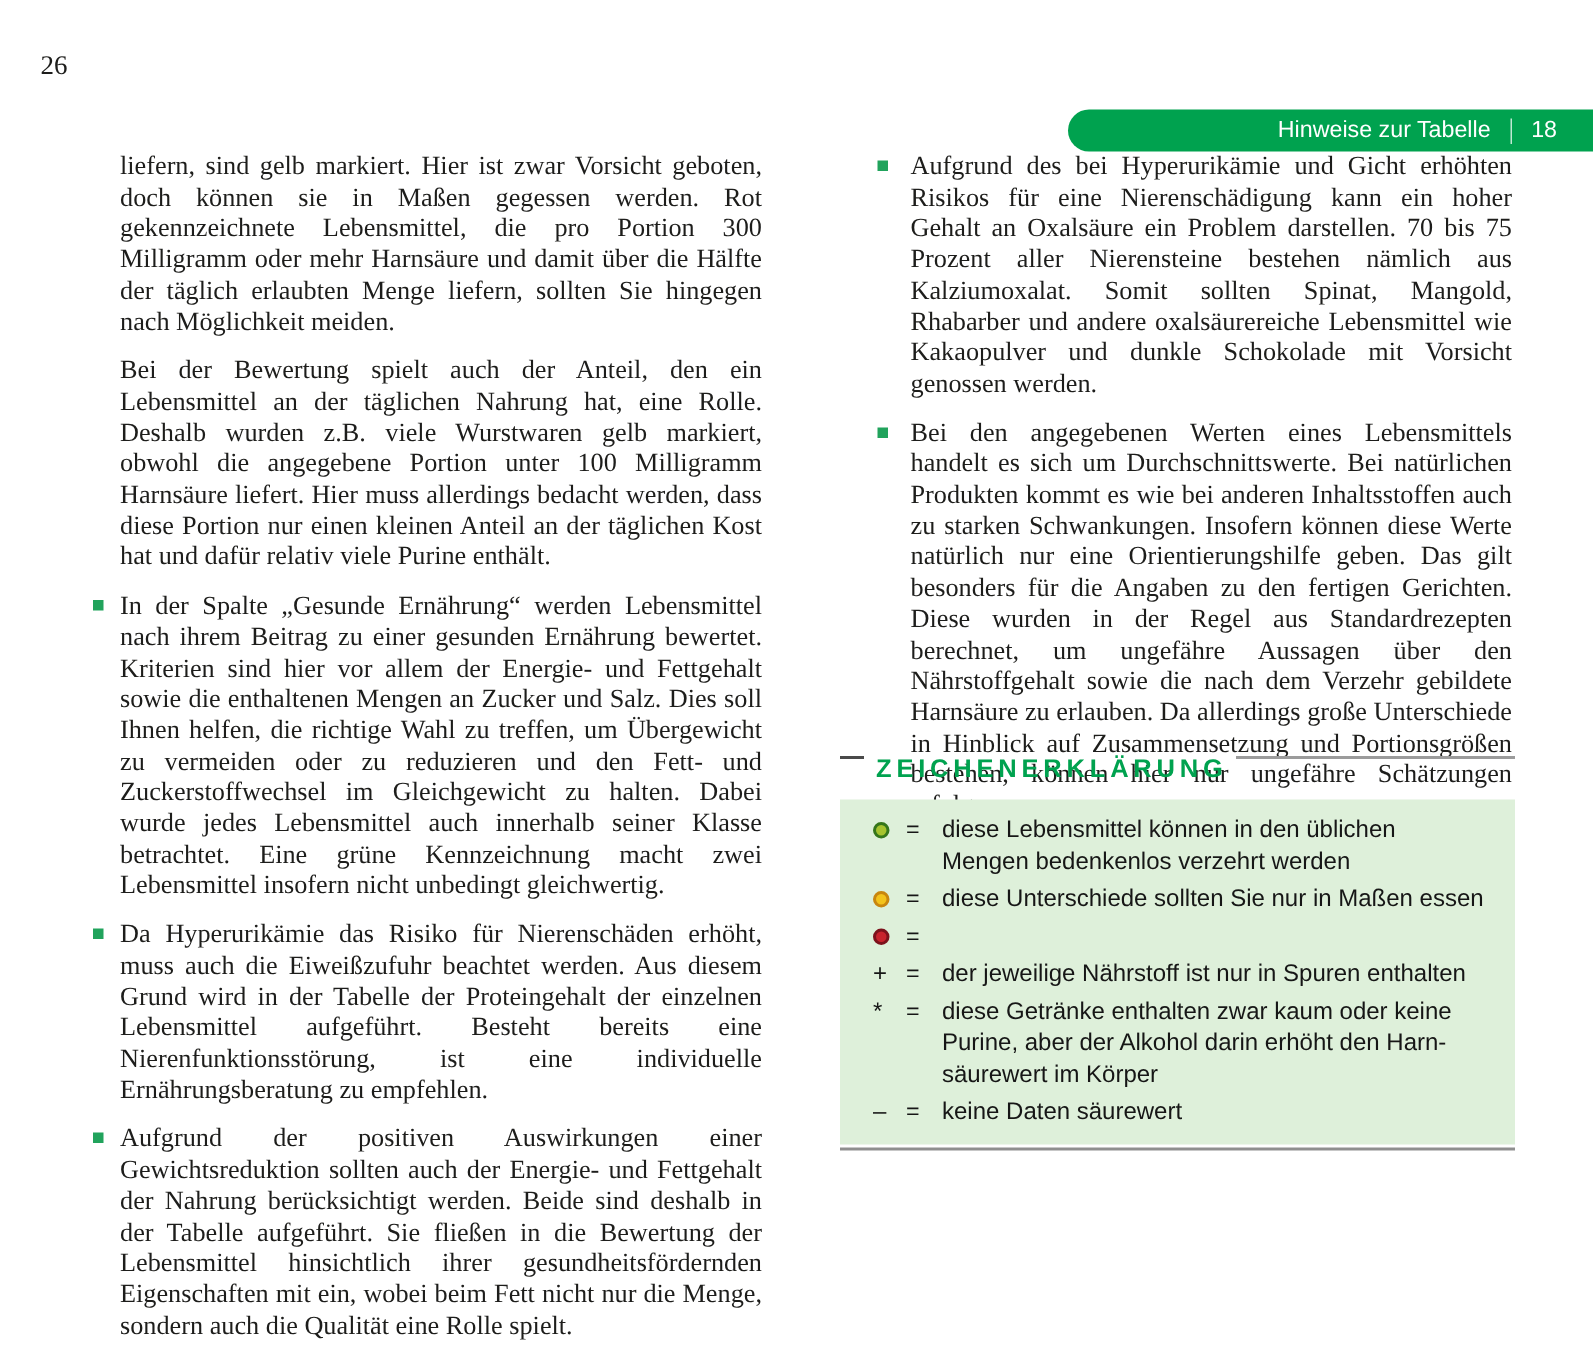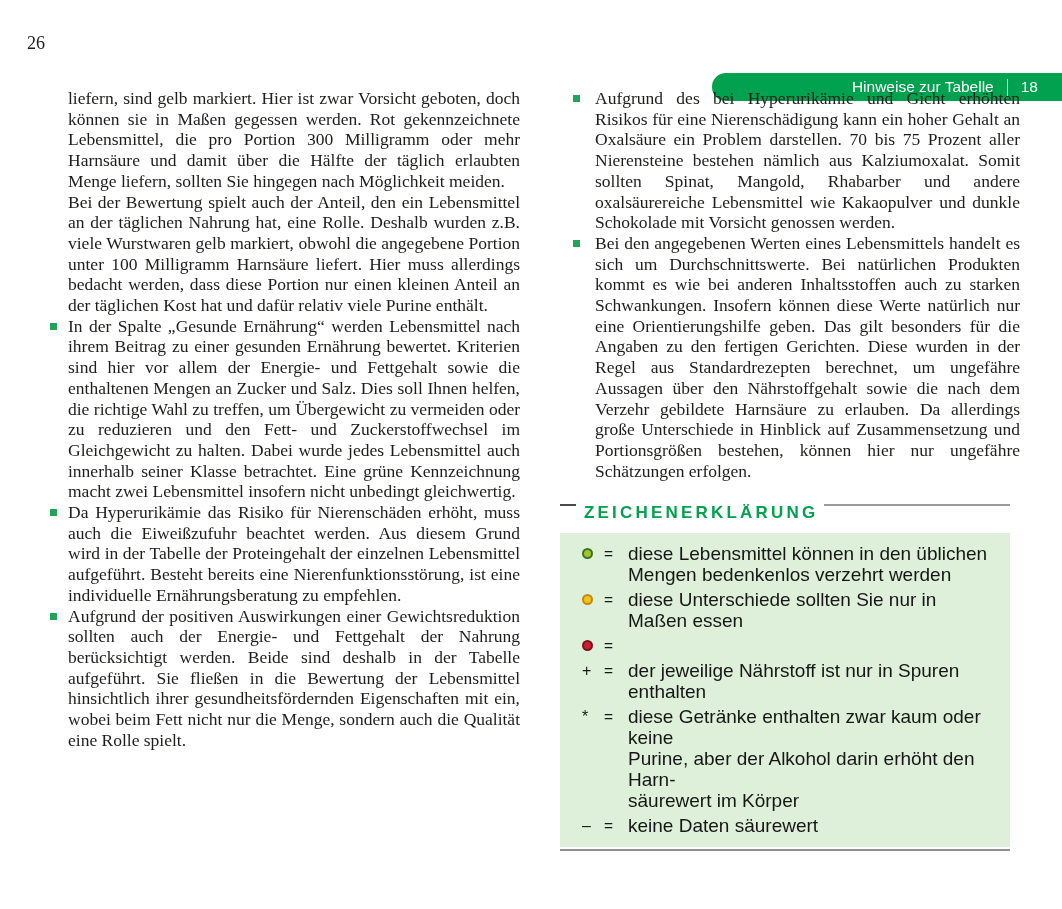--- a/index.html
+++ b/index.html
@@ -23,21 +23,21 @@
   .badge-sep { width:1px; height:17px; background:rgba(255,255,255,0.75); margin:0 13px; }
 
   
   .col {
     position:absolute; top:88px; text-align:justify;
     font-size:17.5px; line-height:20.7px; color:#1d1d1b;
     hyphens:auto; -webkit-hyphens:auto;
   }
   .col-left  { left:50px;  width:470px; }
   .col-right { left:568px; width:452px; }
-  .para { position:relative; margin:0; }
+  .para { position:relative; margin:12px; }
   .col-left  .para { padding-left:18px; }
   .col-right .para { padding-left:27px; }
   .bullet-sq {
     position:absolute; top:7px; width:7px; height:7px; background:#21a35c;
   }
   .col-left  .bullet-sq { left:0; }
   .col-right .bullet-sq { left:5px; }
 
   
   .legend {
@@ -52,21 +52,21 @@
   }
   .legend-rule { flex:1; height:1.5px; background:#9b9b9b; margin:0 0 4px 6px; }
   .legend-box {
     margin-top:6px; background:#def0da; padding:10px 12px 11px 0;
   }
   .legend-row {
     display:grid; grid-template-columns:22px 24px 1fr; padding-left:22px;
   }
   .legend-row + .legend-row { margin-top:4px; }
   .legend-text {
-    font-size:19px; line-height:21px; color:#161616; white-space:pre-line;
+    font-size:16px; line-height:21px; color:#161616; white-space:pre-line;
   }
   .legend-eq { font-size:15.5px; line-height:21px; color:#161616; }
   .sym-char { font-size:16px; line-height:21px; color:#161616; }
   .dot {
     width:7px; height:7px; border-radius:50%; border:2.5px solid; margin-top:5px;
   }
   .dot-green  { background:#a6c32f; border-color:#35761b; }
   .dot-yellow { background:#f3c31c; border-color:#c8860f; }
   .dot-red    { background:#c8232d; border-color:#7c121c; }
   .legend-bottom-rule { height:1.5px; background:#8f8f8f; margin-top:2px; }

